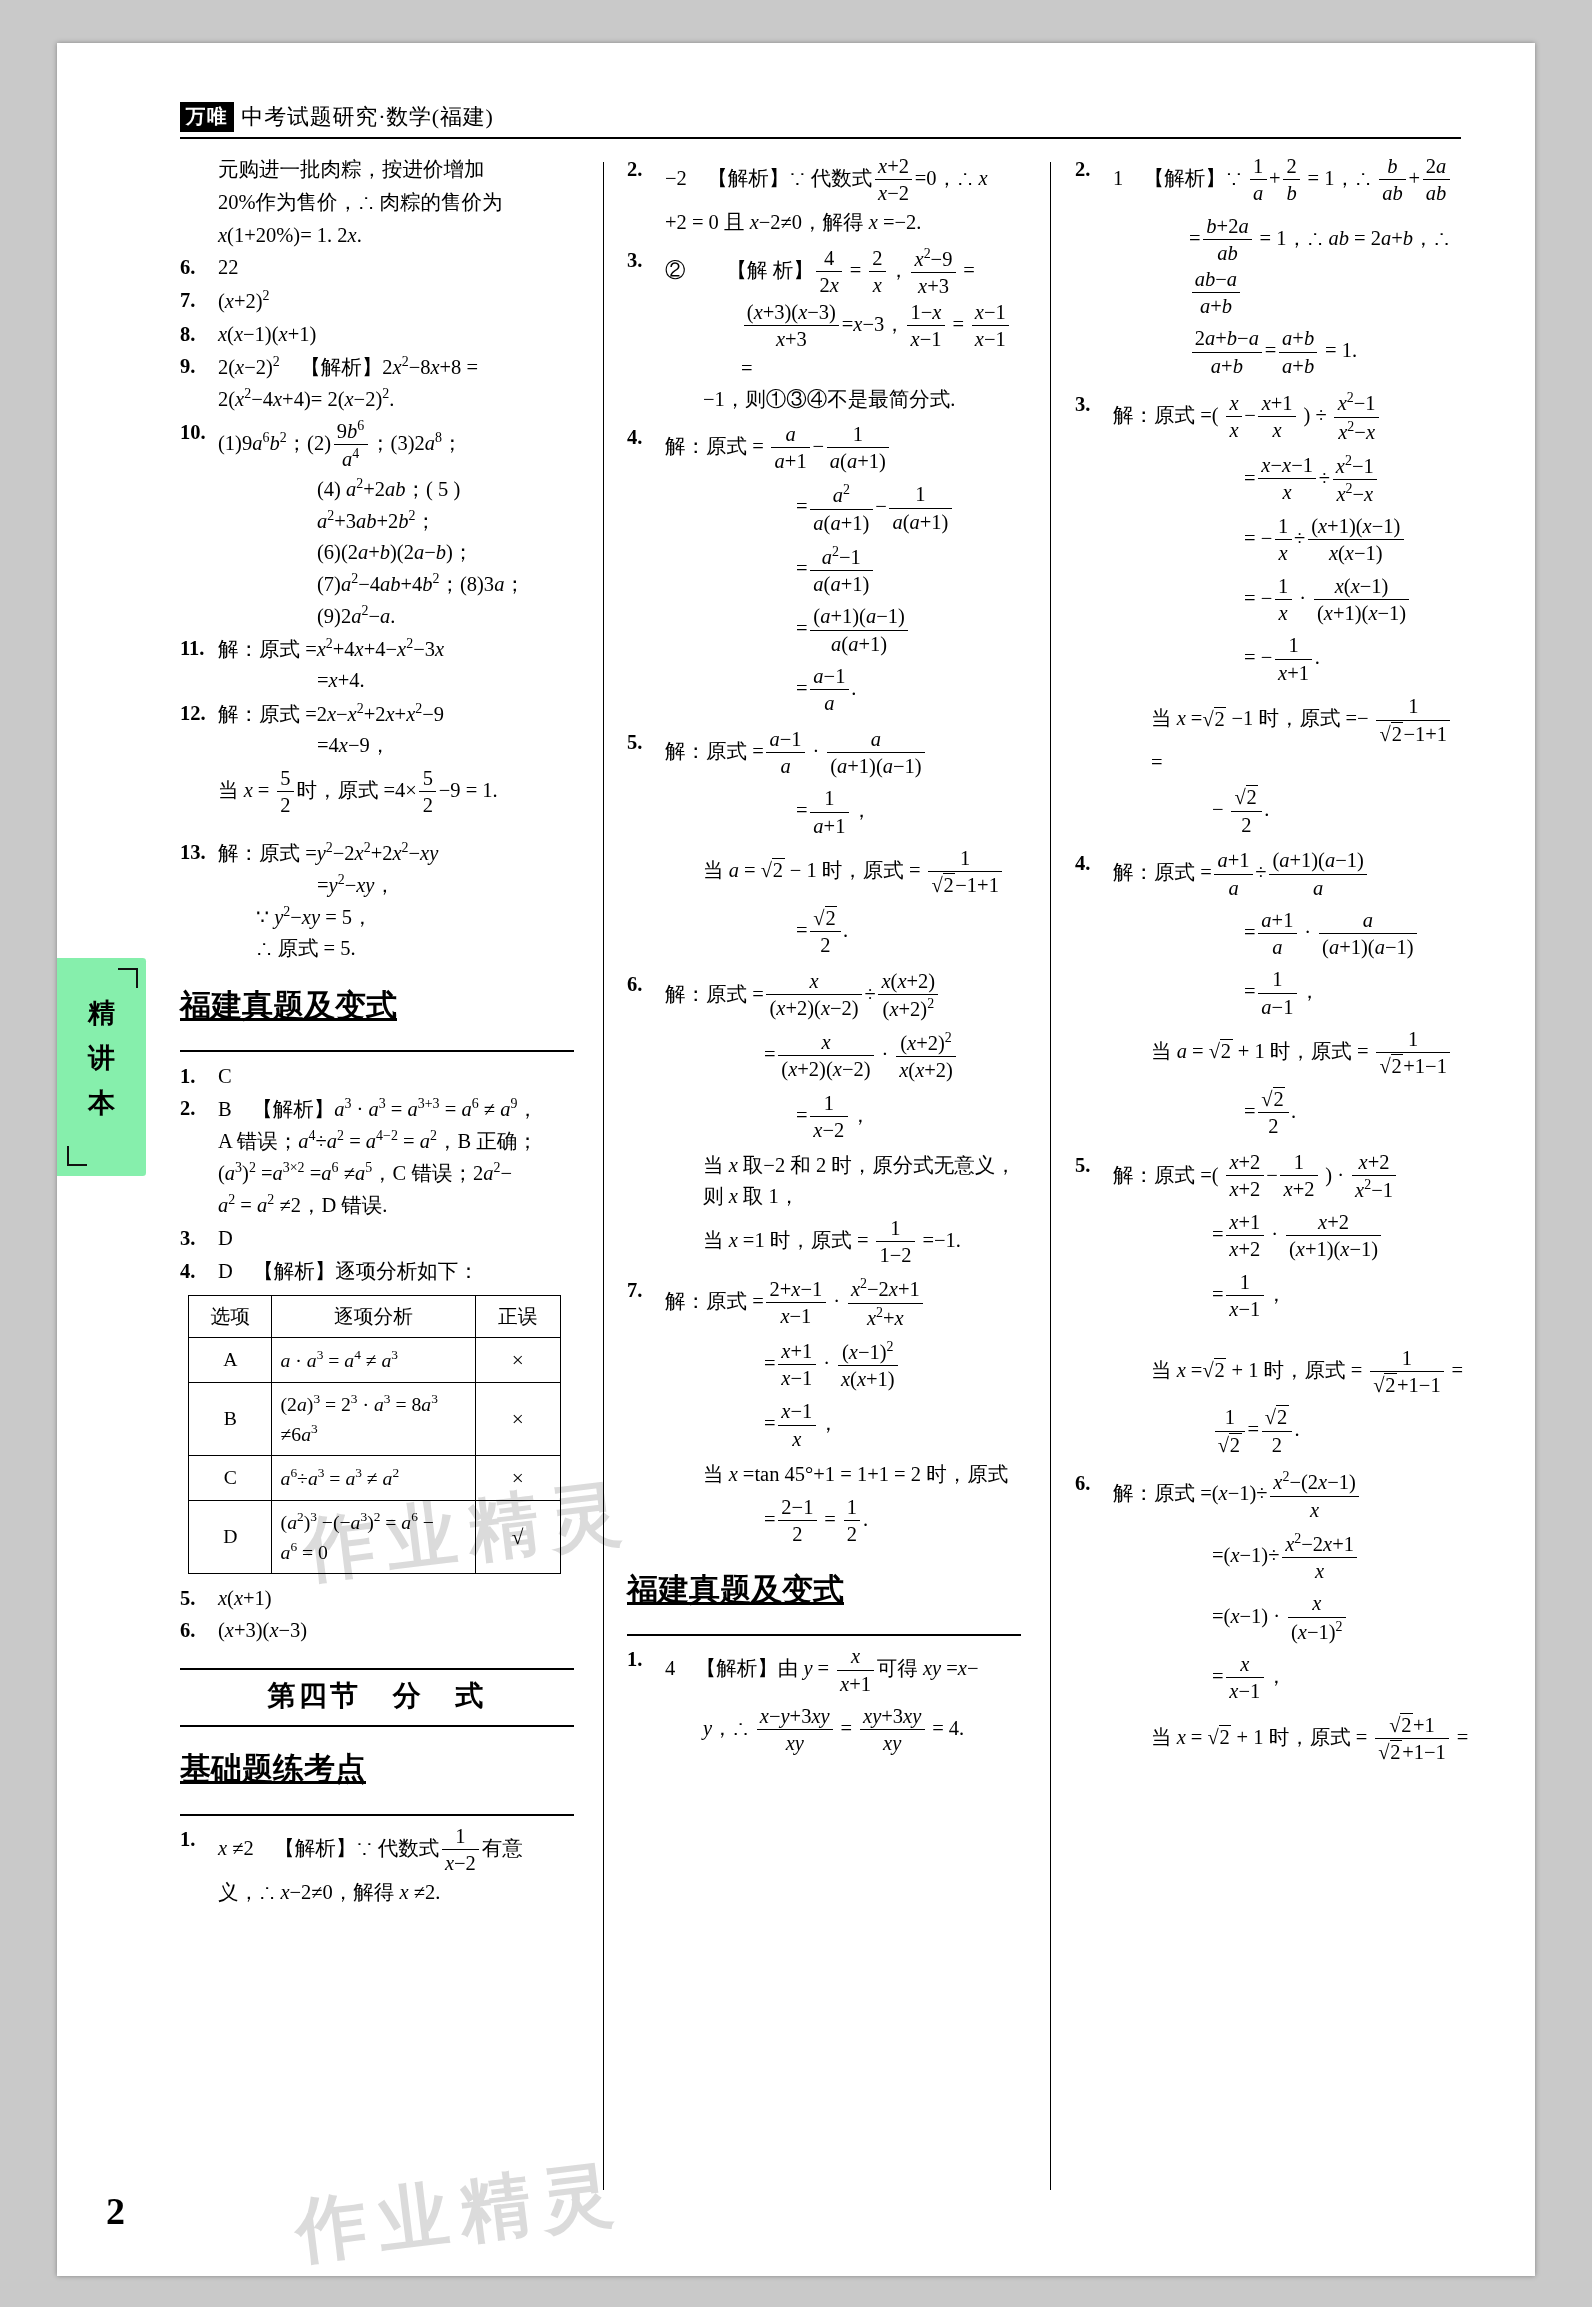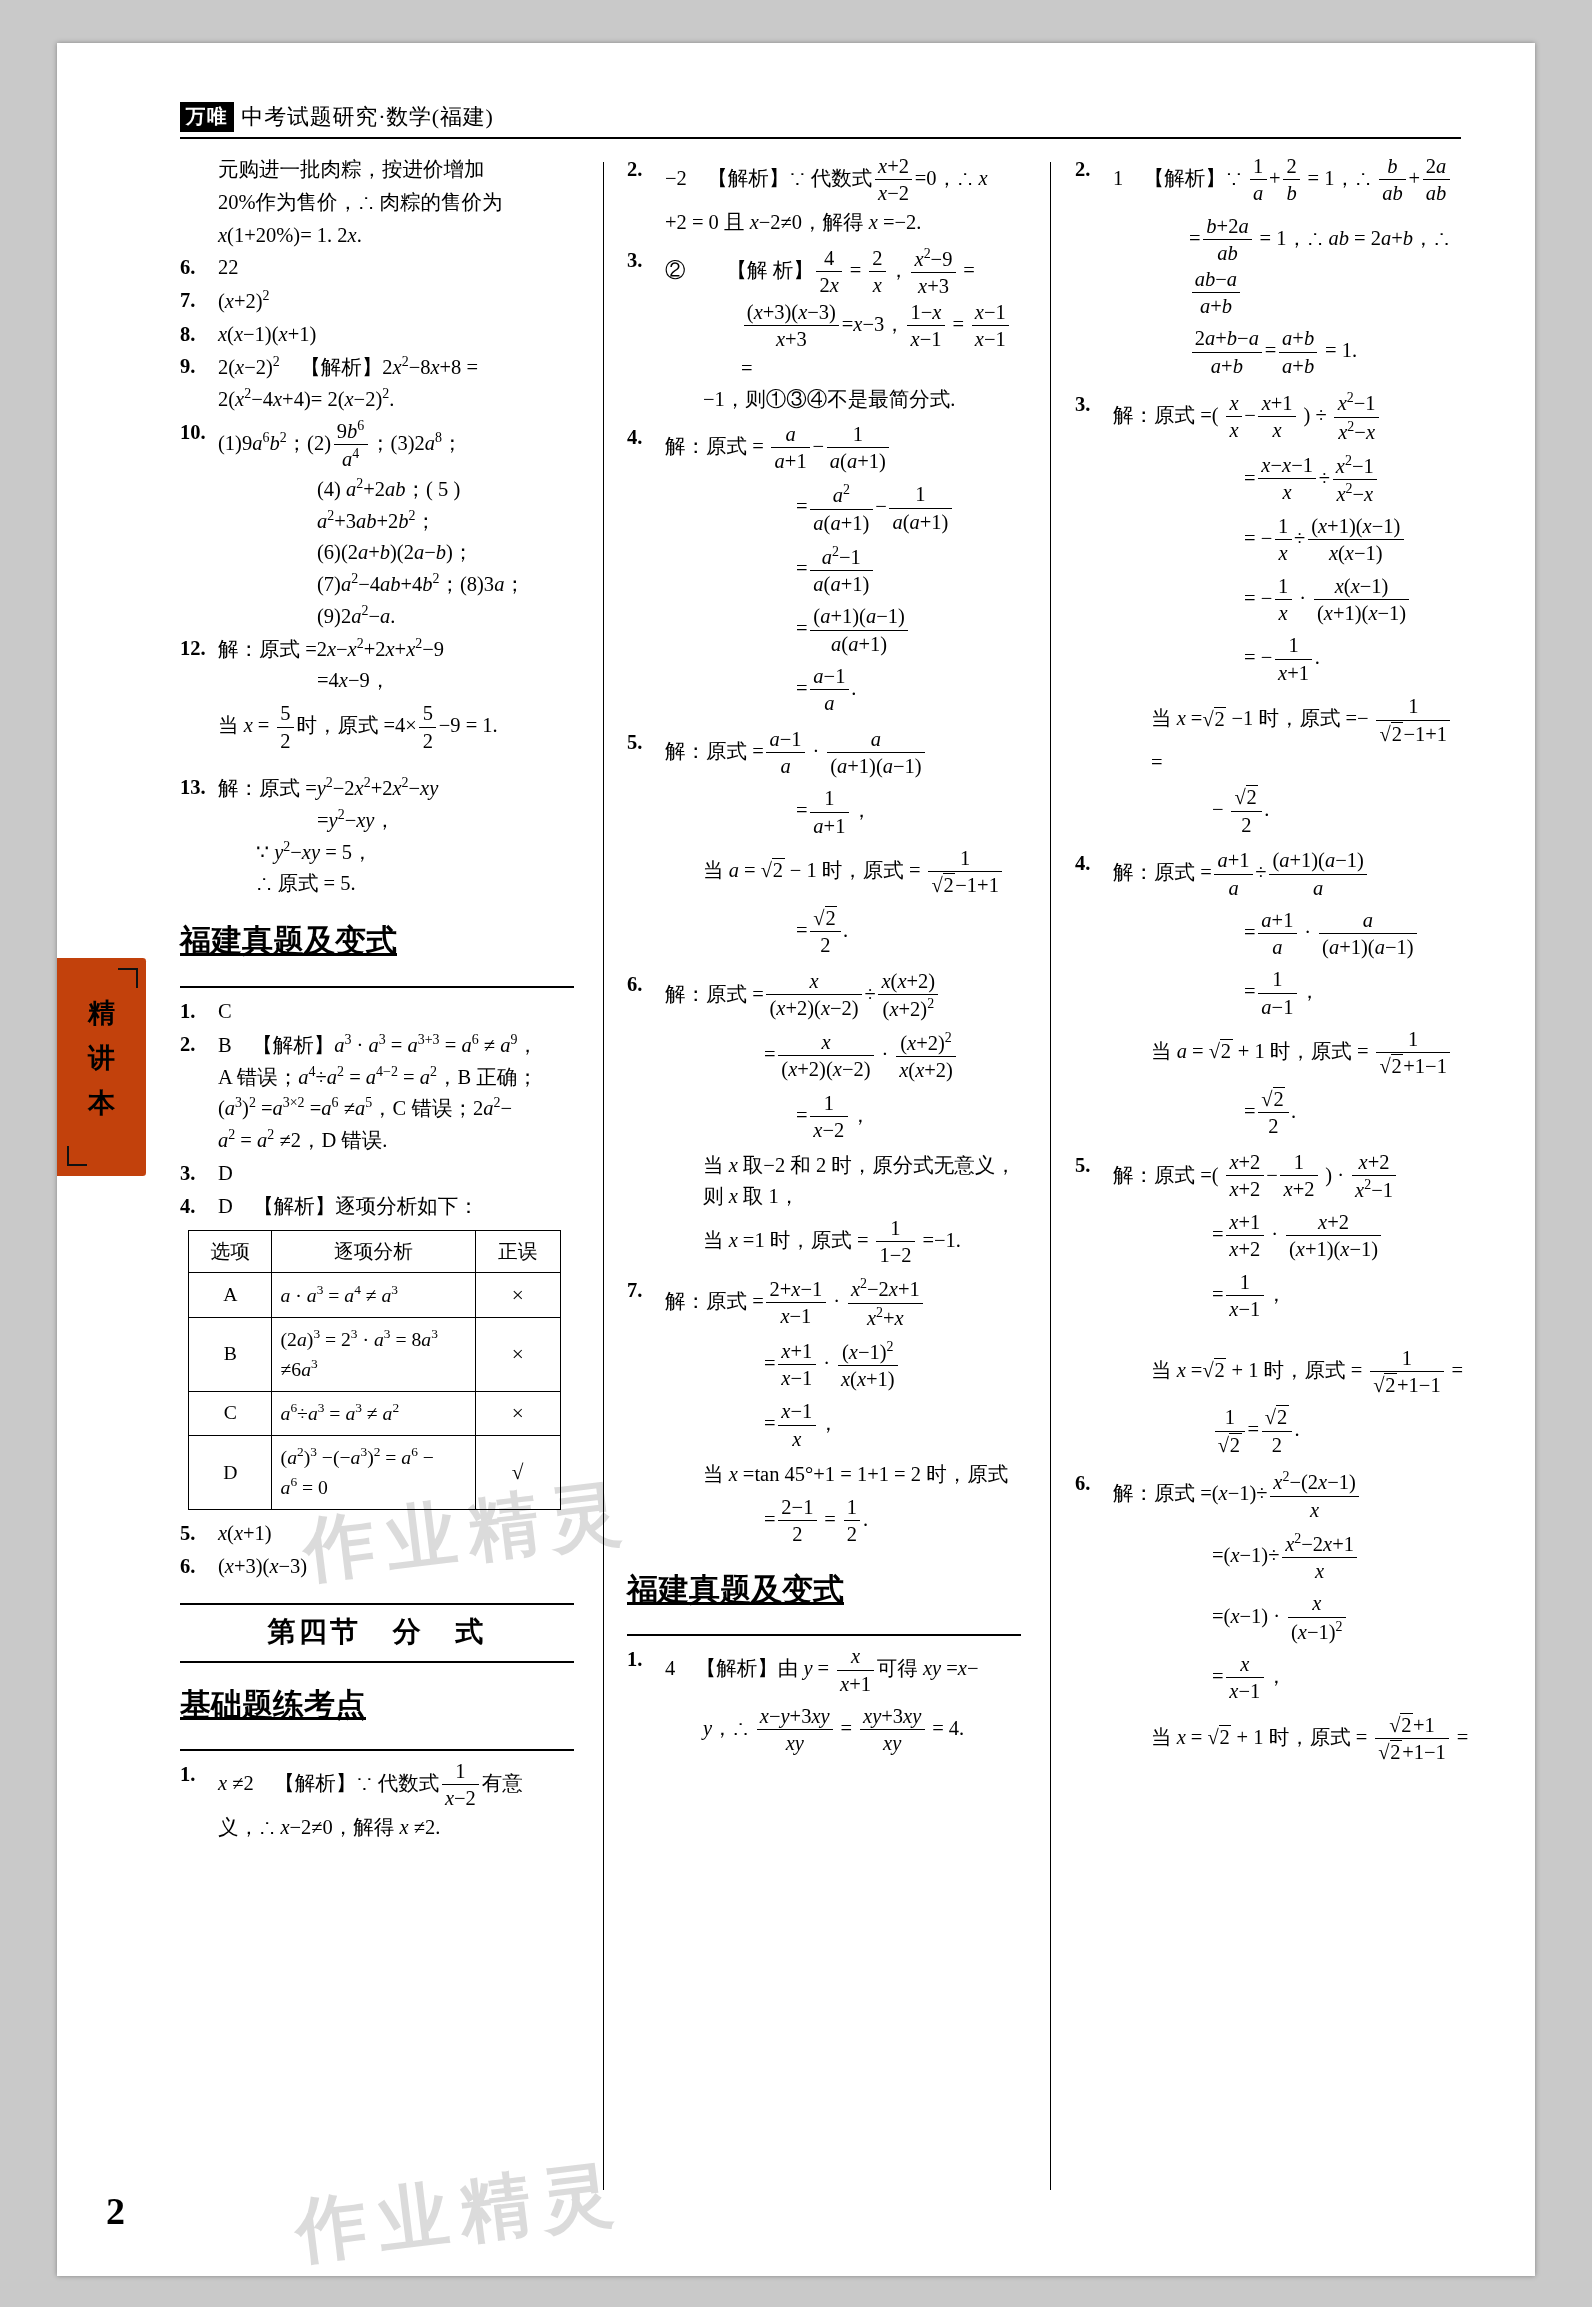--- a/index.html
+++ b/index.html
@@ -33,21 +33,21 @@
     padding:0.8px 5.7px 2.5px 5.7px;
     font-size:19.7px;
     margin-right:7.4px;
     letter-spacing:1.6px;
     vertical-align:1.6px;
   }
   
   .sidetab{
     position:absolute;left:0;top:915px;
     width:89px;height:218px;
-    background:#c2410c;
+    background:#86efac;
     border-top-right-radius:3.3px;border-bottom-right-radius:3.3px;
   }
   .sidetab .txt{
     position:absolute;left:28px;top:33px;
     width:33px;
     font-size:27px;line-height:45px;
     font-weight:bold;
     text-align:center;
     letter-spacing:0;
   }
@@ -176,20 +176,24 @@
         <div>2(<span class="it">x</span><sup>2</sup>−4<span class="it">x</span>+4)= 2(<span class="it">x</span>−2)<sup>2</sup>.</div>
       </div>
       <div class="item">
         <span class="num">10.</span>(1)9<span class="it">a</span><sup>6</sup><span class="it">b</span><sup>2</sup>；(2)<span class="frac"><span class="n">9<span class="it">b</span><sup>6</sup></span><span class="d"><span class="it">a</span><sup>4</sup></span></span>；(3)2<span class="it">a</span><sup>8</sup>；
         <div class="ind3">(4) <span class="it">a</span><sup>2</sup>+2<span class="it">ab</span>；( 5 ) <span class="it">a</span><sup>2</sup>+3<span class="it">ab</span>+2<span class="it">b</span><sup>2</sup>；</div>
         <div class="ind3">(6)(2<span class="it">a</span>+<span class="it">b</span>)(2<span class="it">a</span>−<span class="it">b</span>)；</div>
         <div class="ind3">(7)<span class="it">a</span><sup>2</sup>−4<span class="it">ab</span>+4<span class="it">b</span><sup>2</sup>；(8)3<span class="it">a</span>；</div>
         <div class="ind3">(9)2<span class="it">a</span><sup>2</sup>−<span class="it">a</span>.</div>
       </div>
       <div class="item">
+        <span class="num">11.</span>解：原式 =<span class="it">x</span><sup>2</sup>+4<span class="it">x</span>+4−<span class="it">x</span><sup>2</sup>−3<span class="it">x</span>
+        <div class="ind3">=<span class="it">x</span>+4.</div>
+      </div>
+      <div class="item">
         <span class="num">12.</span>解：原式 =2<span class="it">x</span>−<span class="it">x</span><sup>2</sup>+2<span class="it">x</span>+<span class="it">x</span><sup>2</sup>−9
         <div class="ind3">=4<span class="it">x</span>−9，</div>
         <div style="margin-top:4.9px;">当 <span class="it">x</span> = <span class="frac"><span class="n">5</span><span class="d">2</span></span>时，原式 =4×<span class="frac"><span class="n">5</span><span class="d">2</span></span>−9 = 1.</div>
       </div>
       <div class="item" style="margin-top:18px;">
         <span class="num">13.</span>解：原式 =<span class="it">y</span><sup>2</sup>−2<span class="it">x</span><sup>2</sup>+2<span class="it">x</span><sup>2</sup>−<span class="it">xy</span>
         <div class="ind3">=<span class="it">y</span><sup>2</sup>−<span class="it">xy</span>，</div>
         <div class="ind1">∵ <span class="it">y</span><sup>2</sup>−<span class="it">xy</span> = 5，</div>
         <div class="ind1">∴ 原式 = 5.</div>
       </div>

